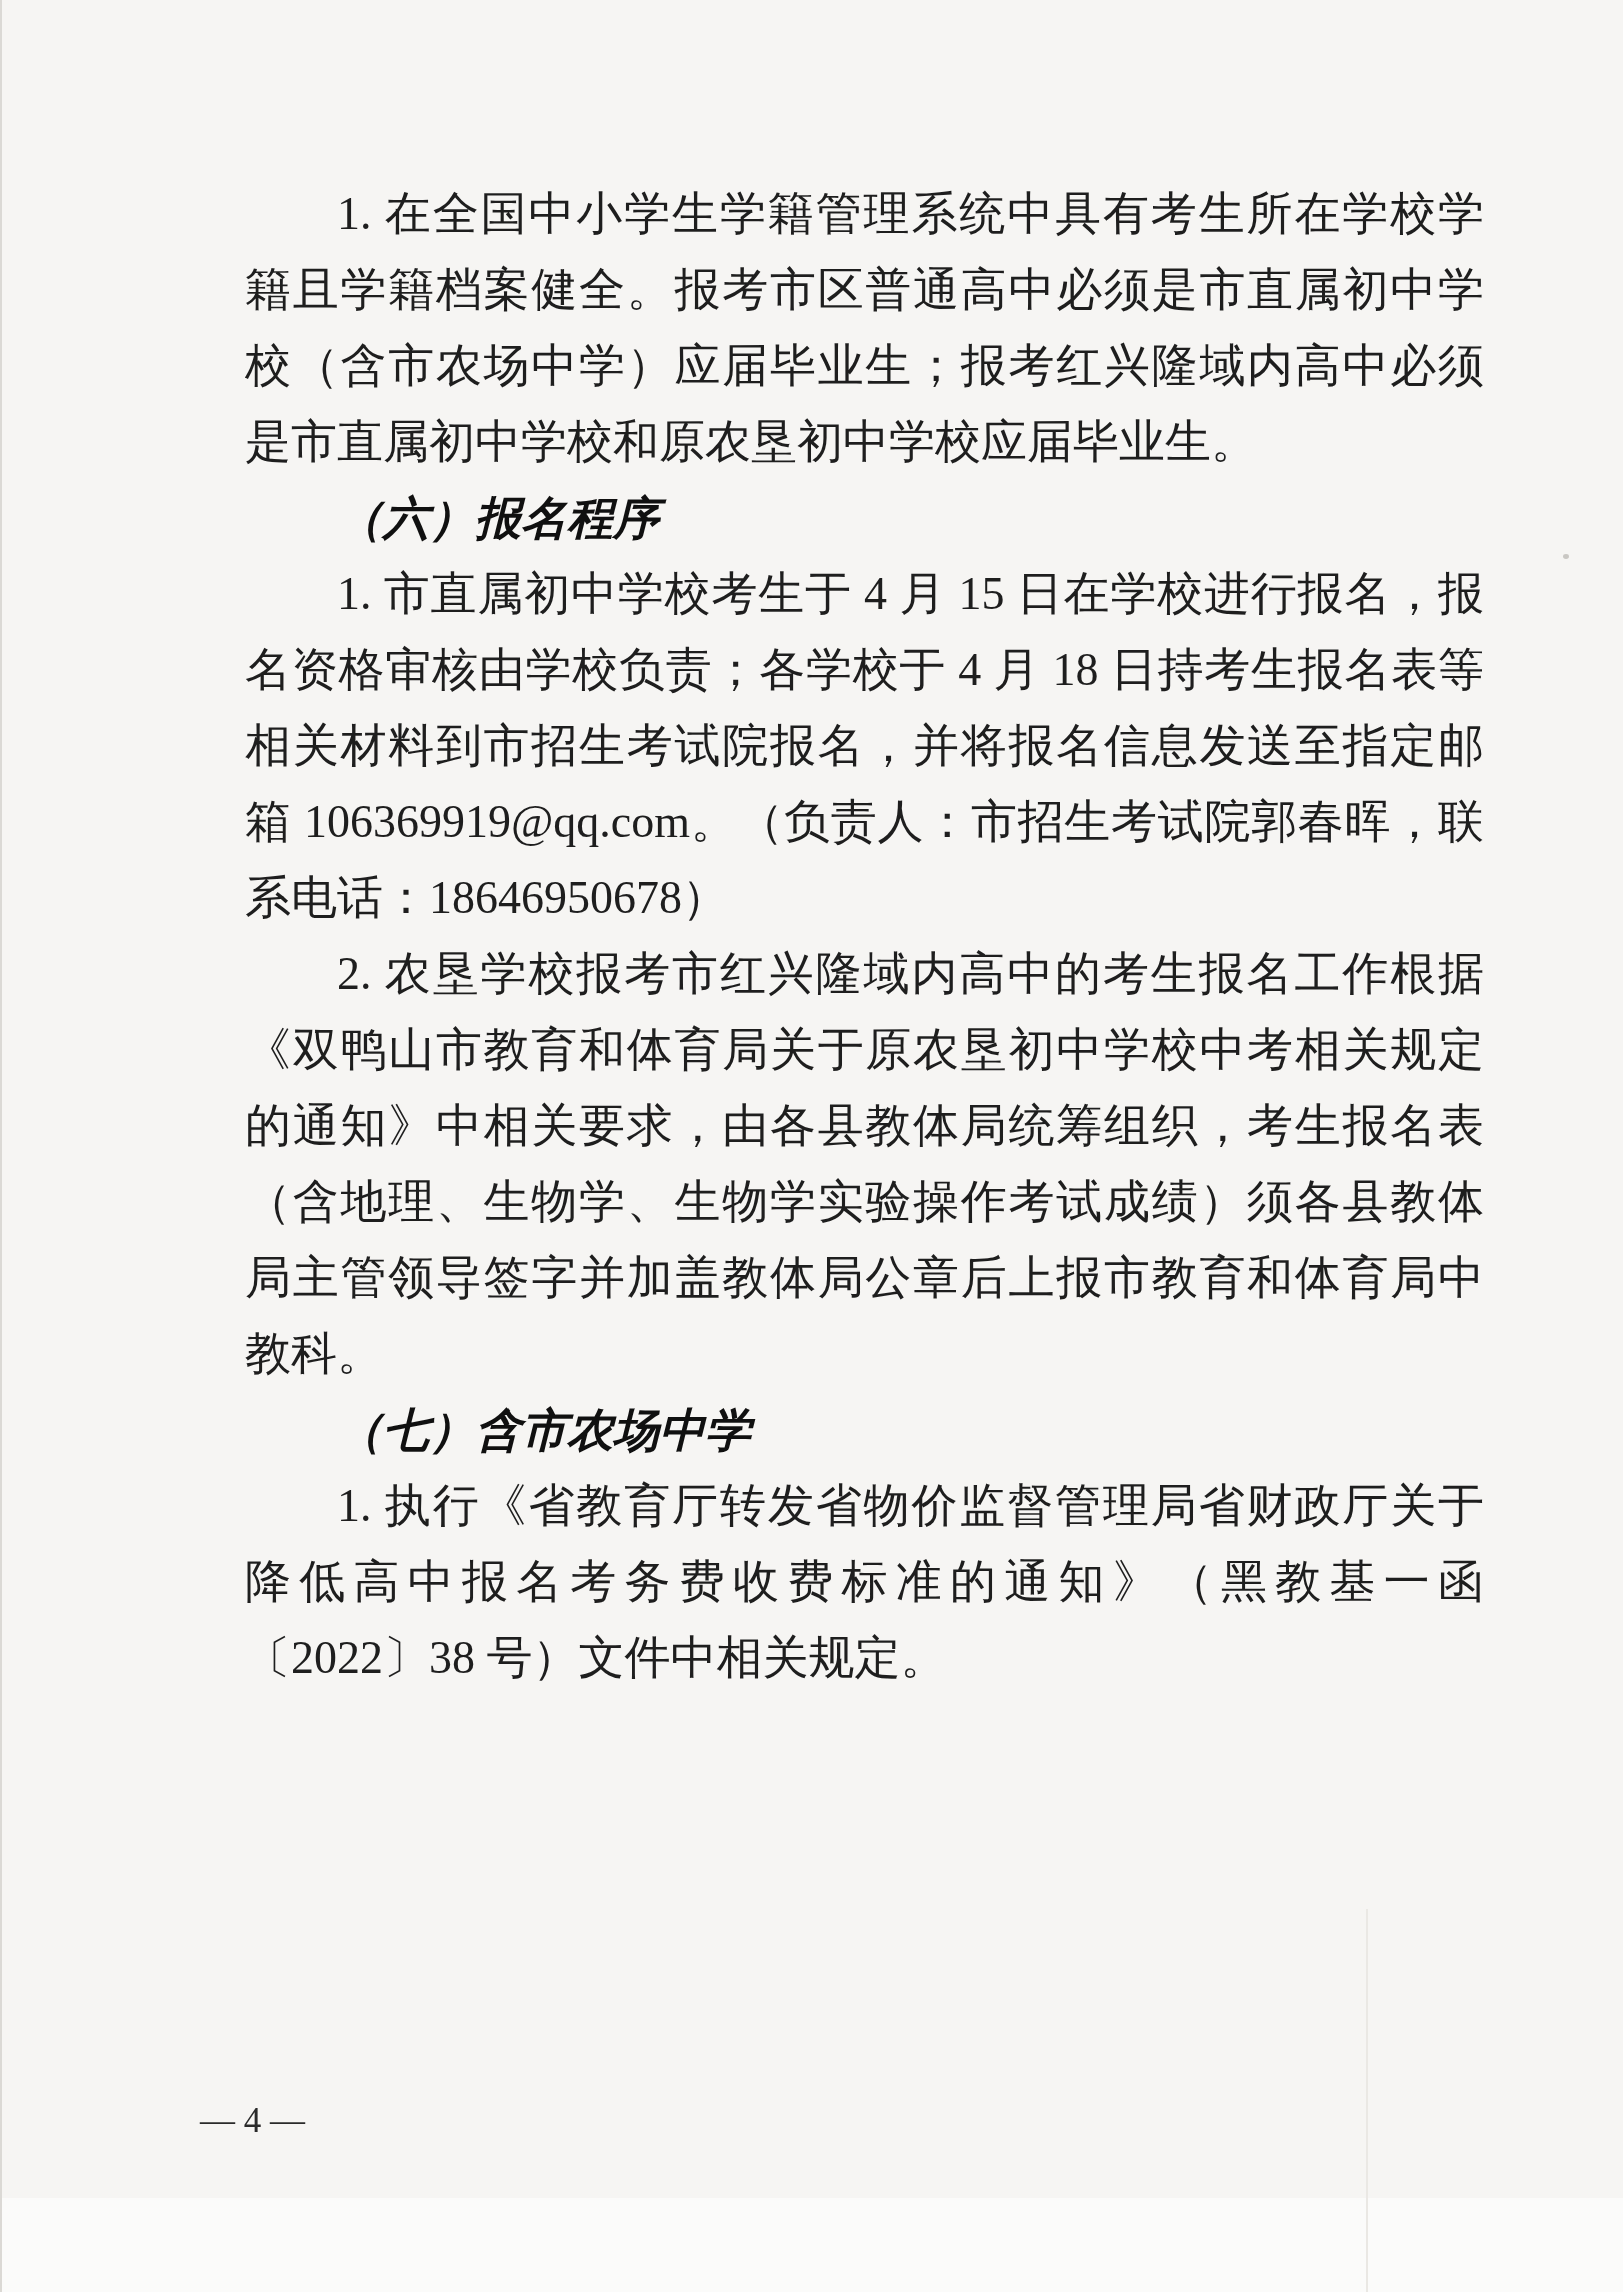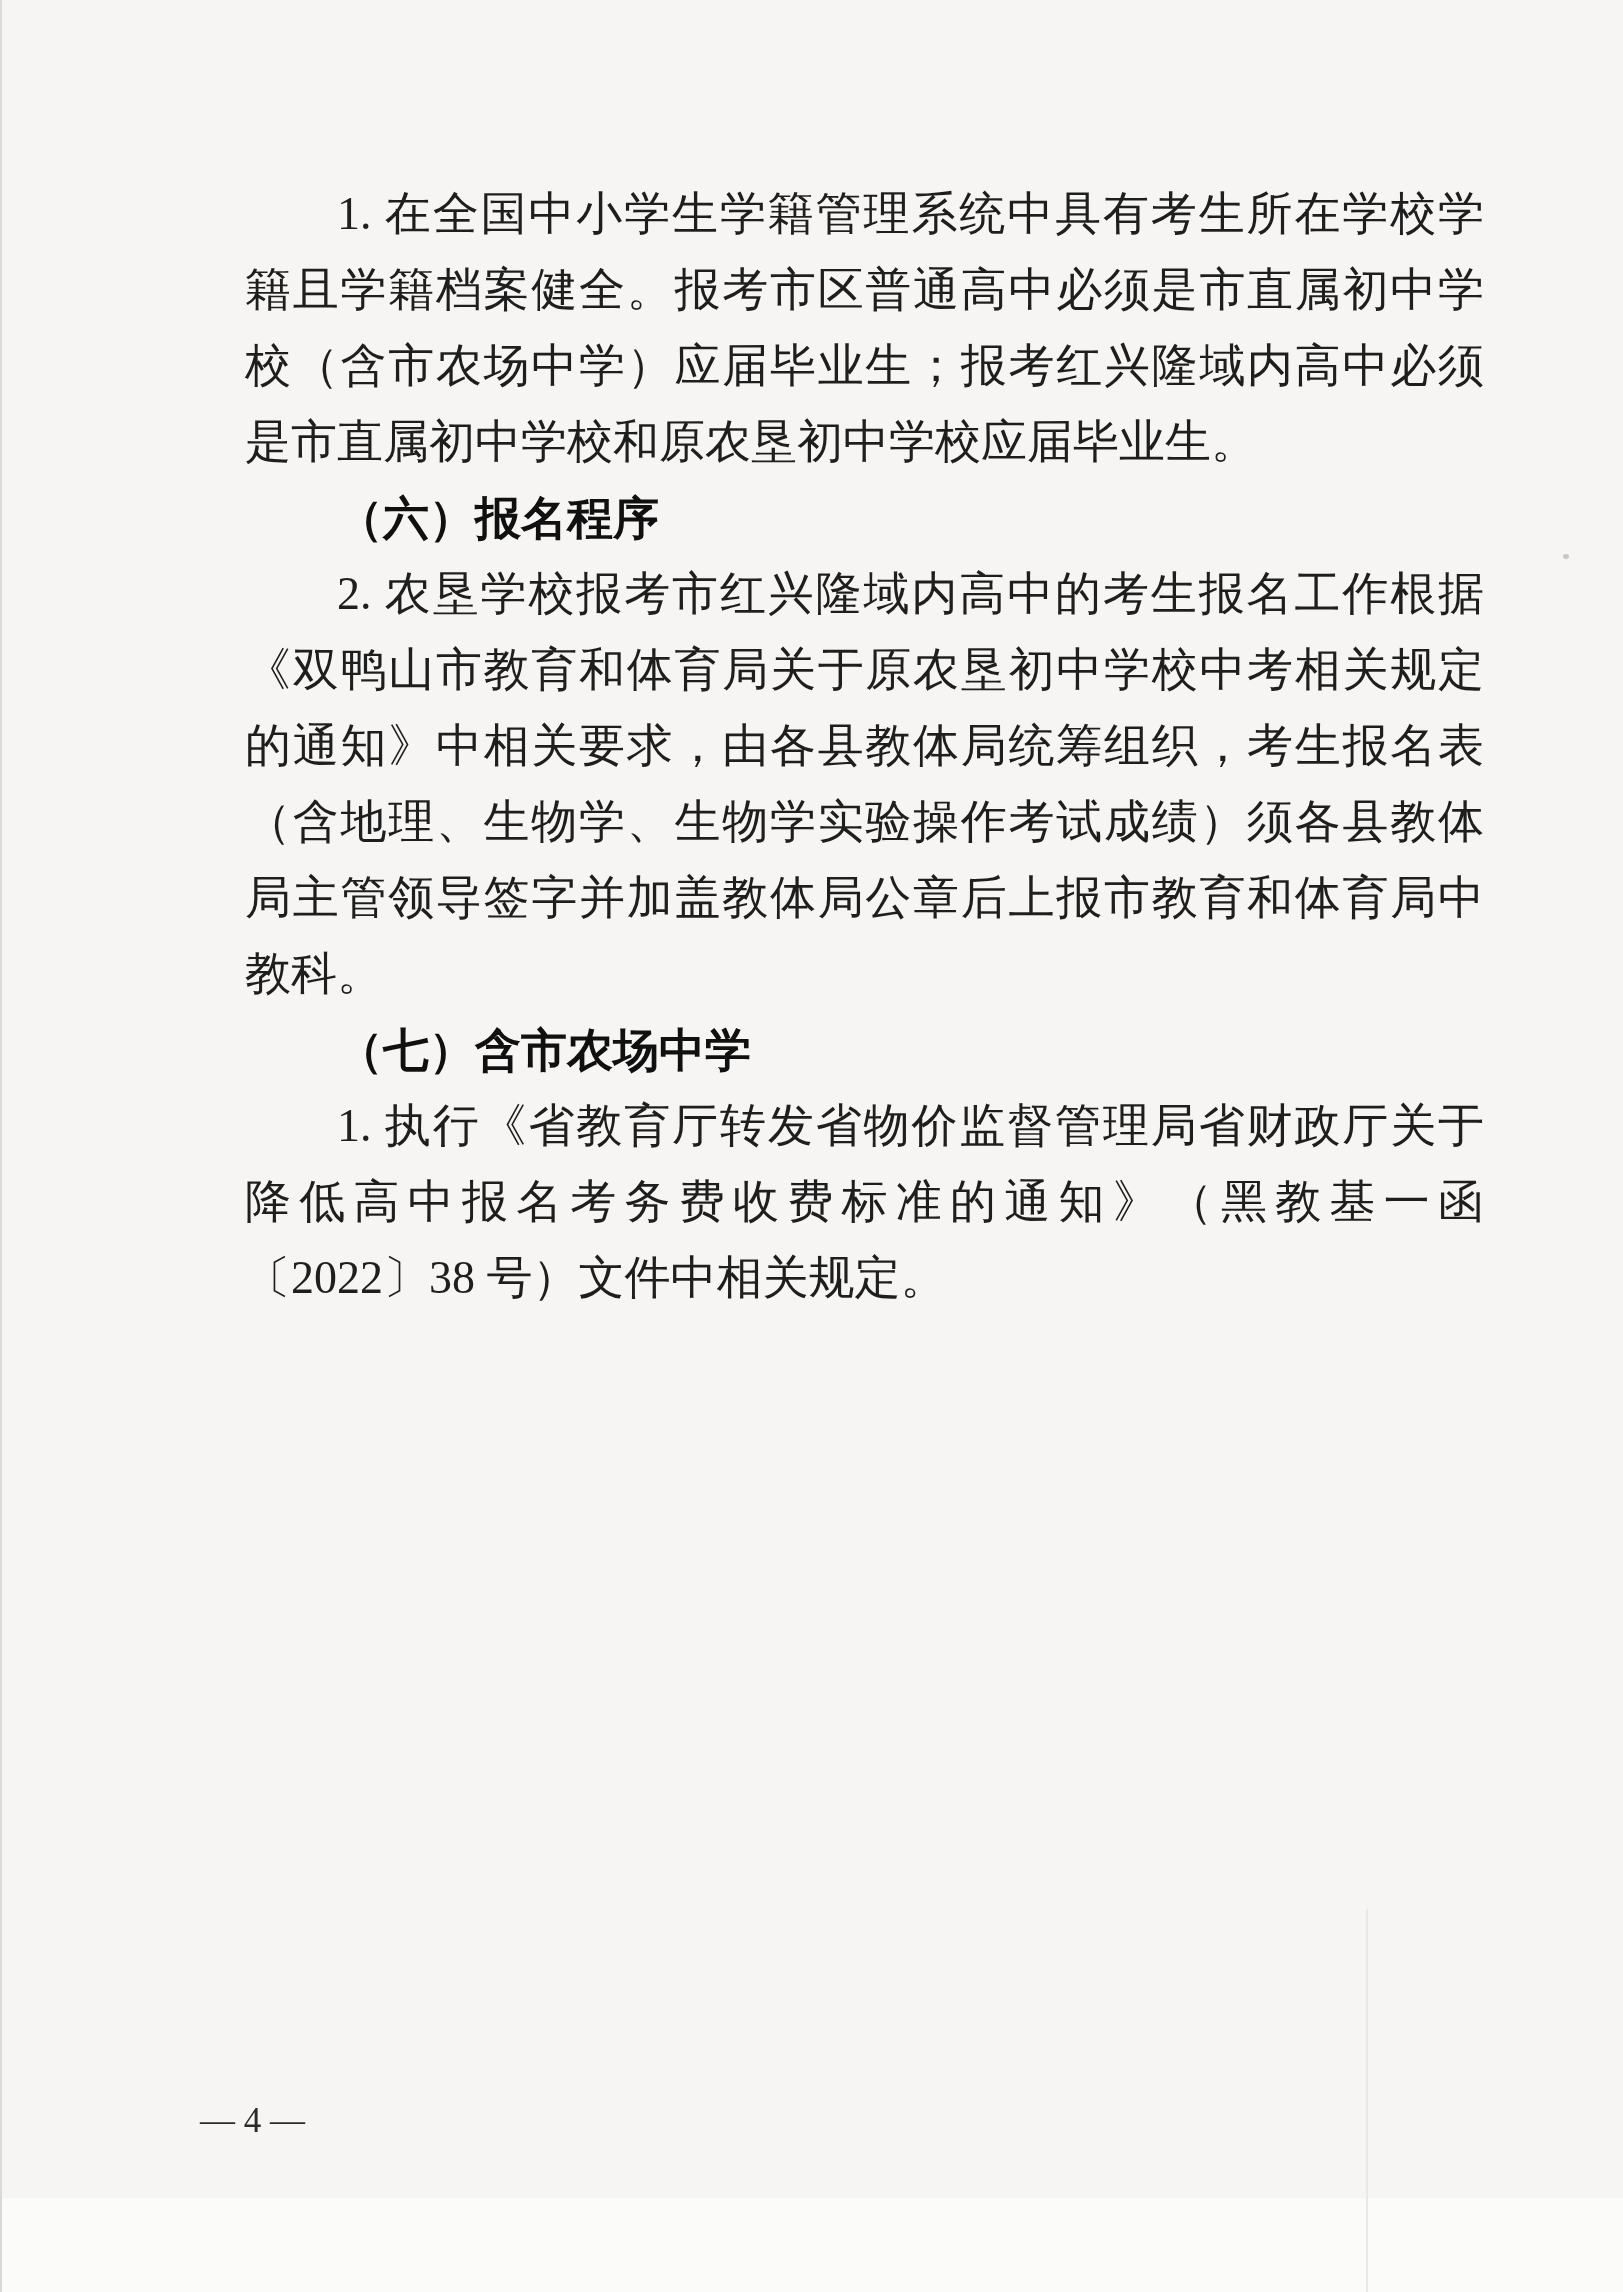--- a/index.html
+++ b/index.html
@@ -67,20 +67,21 @@
     text-align: justify;
     text-justify: inter-ideograph;
     text-indent: 2em;
     font-weight: 400;
     font-family: "Liberation Serif", serif;
   }
   .para.heading {
     font-family: "Liberation Sans", sans-serif;
     font-weight: 700;
     color: #101010;
+    font-style: italic;
   }
   .footer {
     position: absolute;
     left: 200px;
     top: 2099px;
     font-size: 35px;
     line-height: 43px;
     color: #2a2a2a;
     font-family: "Liberation Serif", serif;
   }
@@ -91,20 +92,21 @@
 <div class="page">
 
   <div class="artifact-bottom"></div>
   <div class="artifact-edge"></div>
   <div class="artifact-vline"></div>
   <div class="speck s1"></div>
 
   <div class="content">
     <p class="para body">1. 在全国中小学生学籍管理系统中具有考生所在学校学籍且学籍档案健全。报考市区普通高中必须是市直属初中学校（含市农场中学）应届毕业生；报考红兴隆域内高中必须是市直属初中学校和原农垦初中学校应届毕业生。</p>
     <h3 class="para heading">（六）报名程序</h3>
+    <p class="para body">1. 市直属初中学校考生于 4 月 15 日在学校进行报名，报名资格审核由学校负责；各学校于 4 月 18 日持考生报名表等相关材料到市招生考试院报名，并将报名信息发送至指定邮箱 106369919@qq.com。（负责人：市招生考试院郭春晖，联系电话：18646950678）</p>
     <p class="para body">2. 农垦学校报考市红兴隆域内高中的考生报名工作根据《双鸭山市教育和体育局关于原农垦初中学校中考相关规定的通知》中相关要求，由各县教体局统筹组织，考生报名表（含地理、生物学、生物学实验操作考试成绩）须各县教体局主管领导签字并加盖教体局公章后上报市教育和体育局中教科。</p>
     <h3 class="para heading">（七）含市农场中学</h3>
     <p class="para body">1. 执行《省教育厅转发省物价监督管理局省财政厅关于降低高中报名考务费收费标准的通知》（黑教基一函〔2022〕38 号）文件中相关规定。</p>
   </div>
 
   <div class="footer">— 4 —</div>
 
 </div>
 
 

